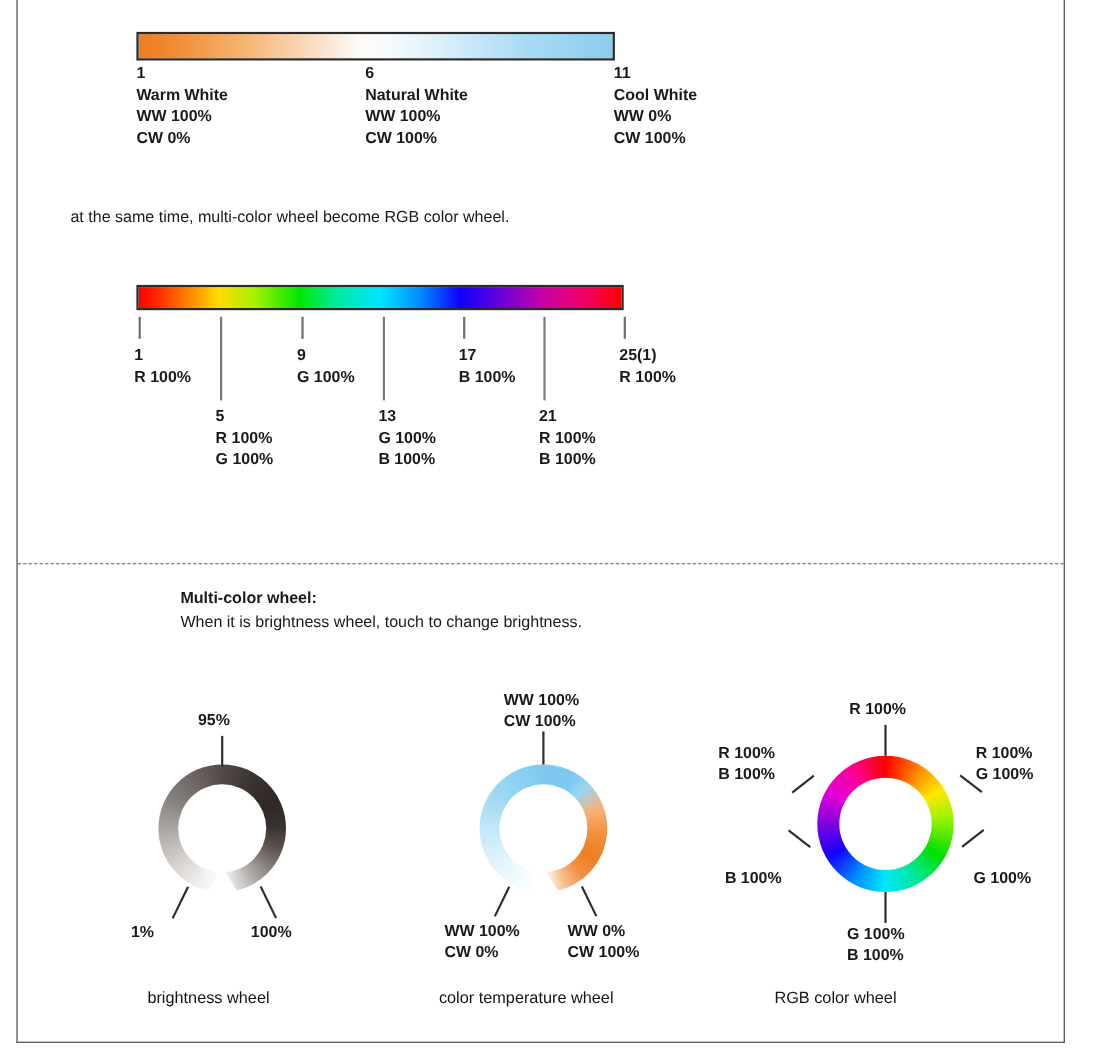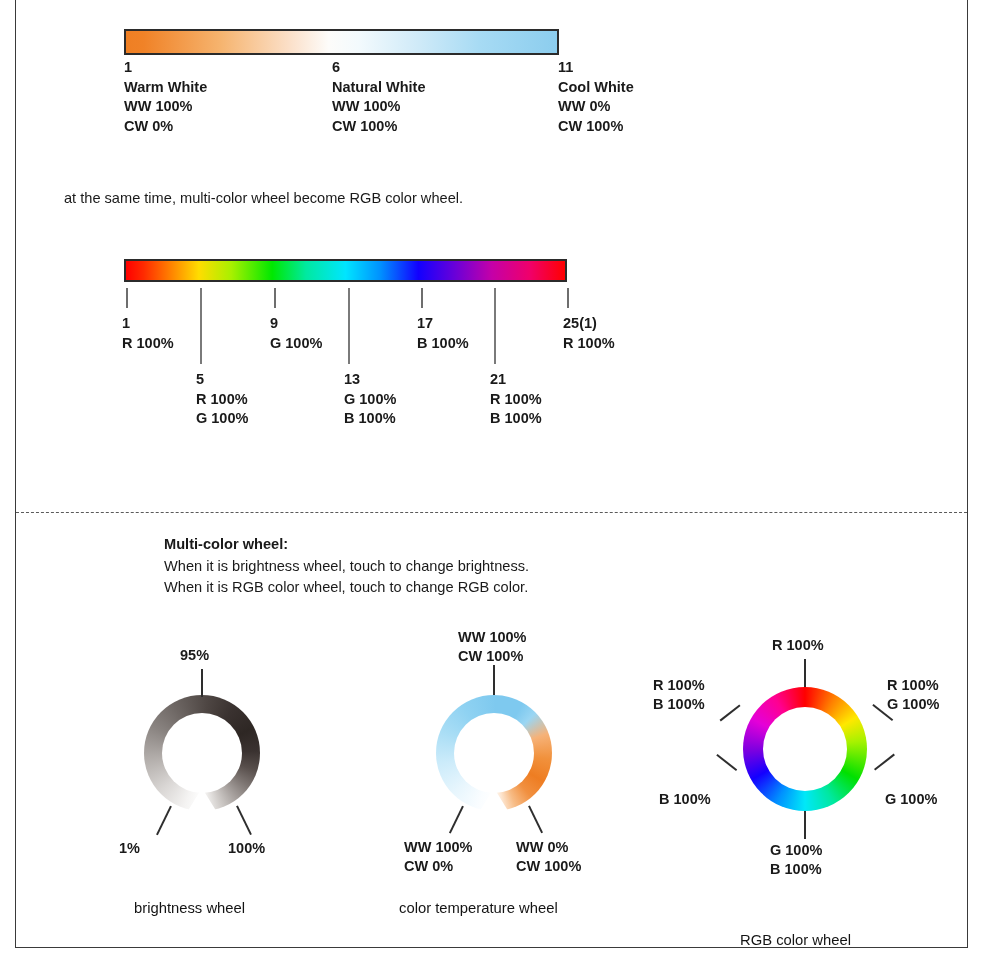--- a/index.html
+++ b/index.html
@@ -221,21 +221,20 @@
     <div>R 100%</div>
     <div>B 100%</div>
   </div>
 </div>
 
 <div class="divider"></div>
 
 <div class="mcw-desc">
   <div class="hd">Multi-color wheel:</div>
   <div>When it is brightness wheel, touch to change brightness.</div>
-  <div>When it is RGB color wheel, touch to change RGB color.</div>
 </div>
 
 <div class="wheel-area">
 
   <div class="wheel">
     <div class="ring-mask ring-bright" style="left:144px;top:75px;width:116px;height:116px;"></div>
     <div class="ring-hole" style="left:162px;top:93px;width:80px;height:80px;"></div>
     <div class="gapcut" style="left:181px;top:168px;width:42px;height:34px;
          clip-path:polygon(50% 0%, 100% 100%, 0% 100%);"></div>
     <div class="leader" style="left:201px;top:49px;width:1.5px;height:28px;"></div>
@@ -294,16 +293,16 @@
 
     <div class="leader" style="left:874px;top:150px;width:1.5px;height:25px;transform:rotate(-128deg);transform-origin:top center;"></div>
     <div class="wlabel" style="left:885px;top:170px;">G 100%</div>
 
     <div class="leader" style="left:804px;top:191px;width:1.5px;height:28px;"></div>
     <div class="wlabel" style="left:770px;top:221px;">
       <div>G 100%</div>
       <div>B 100%</div>
     </div>
 
-    <div class="caption" style="left:740px;top:280px;margin-top:32px;">RGB color wheel</div>
+    <div class="caption" style="left:704px;top:280px;">RGB color wheel</div>
   </div>
 
 </div>
 
 </body></html>

